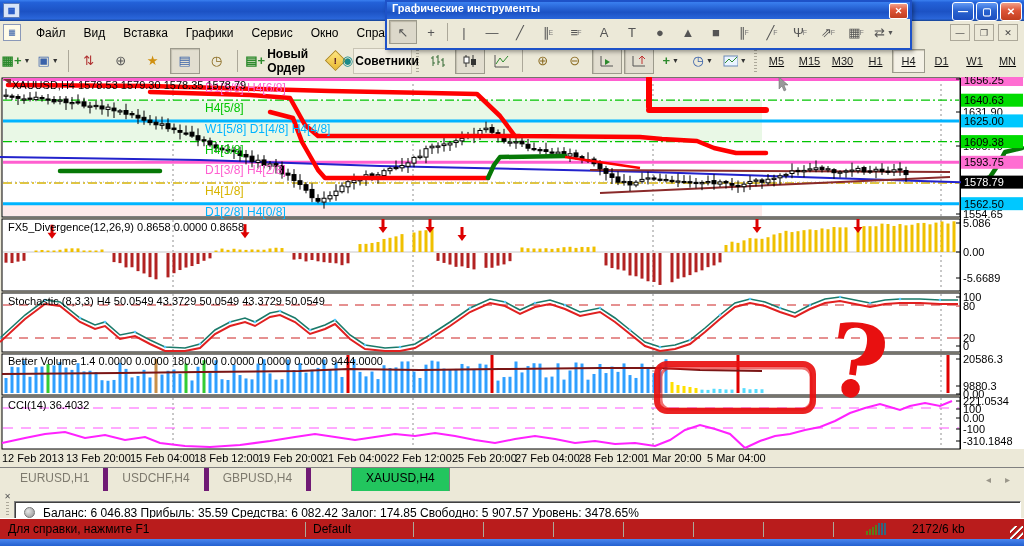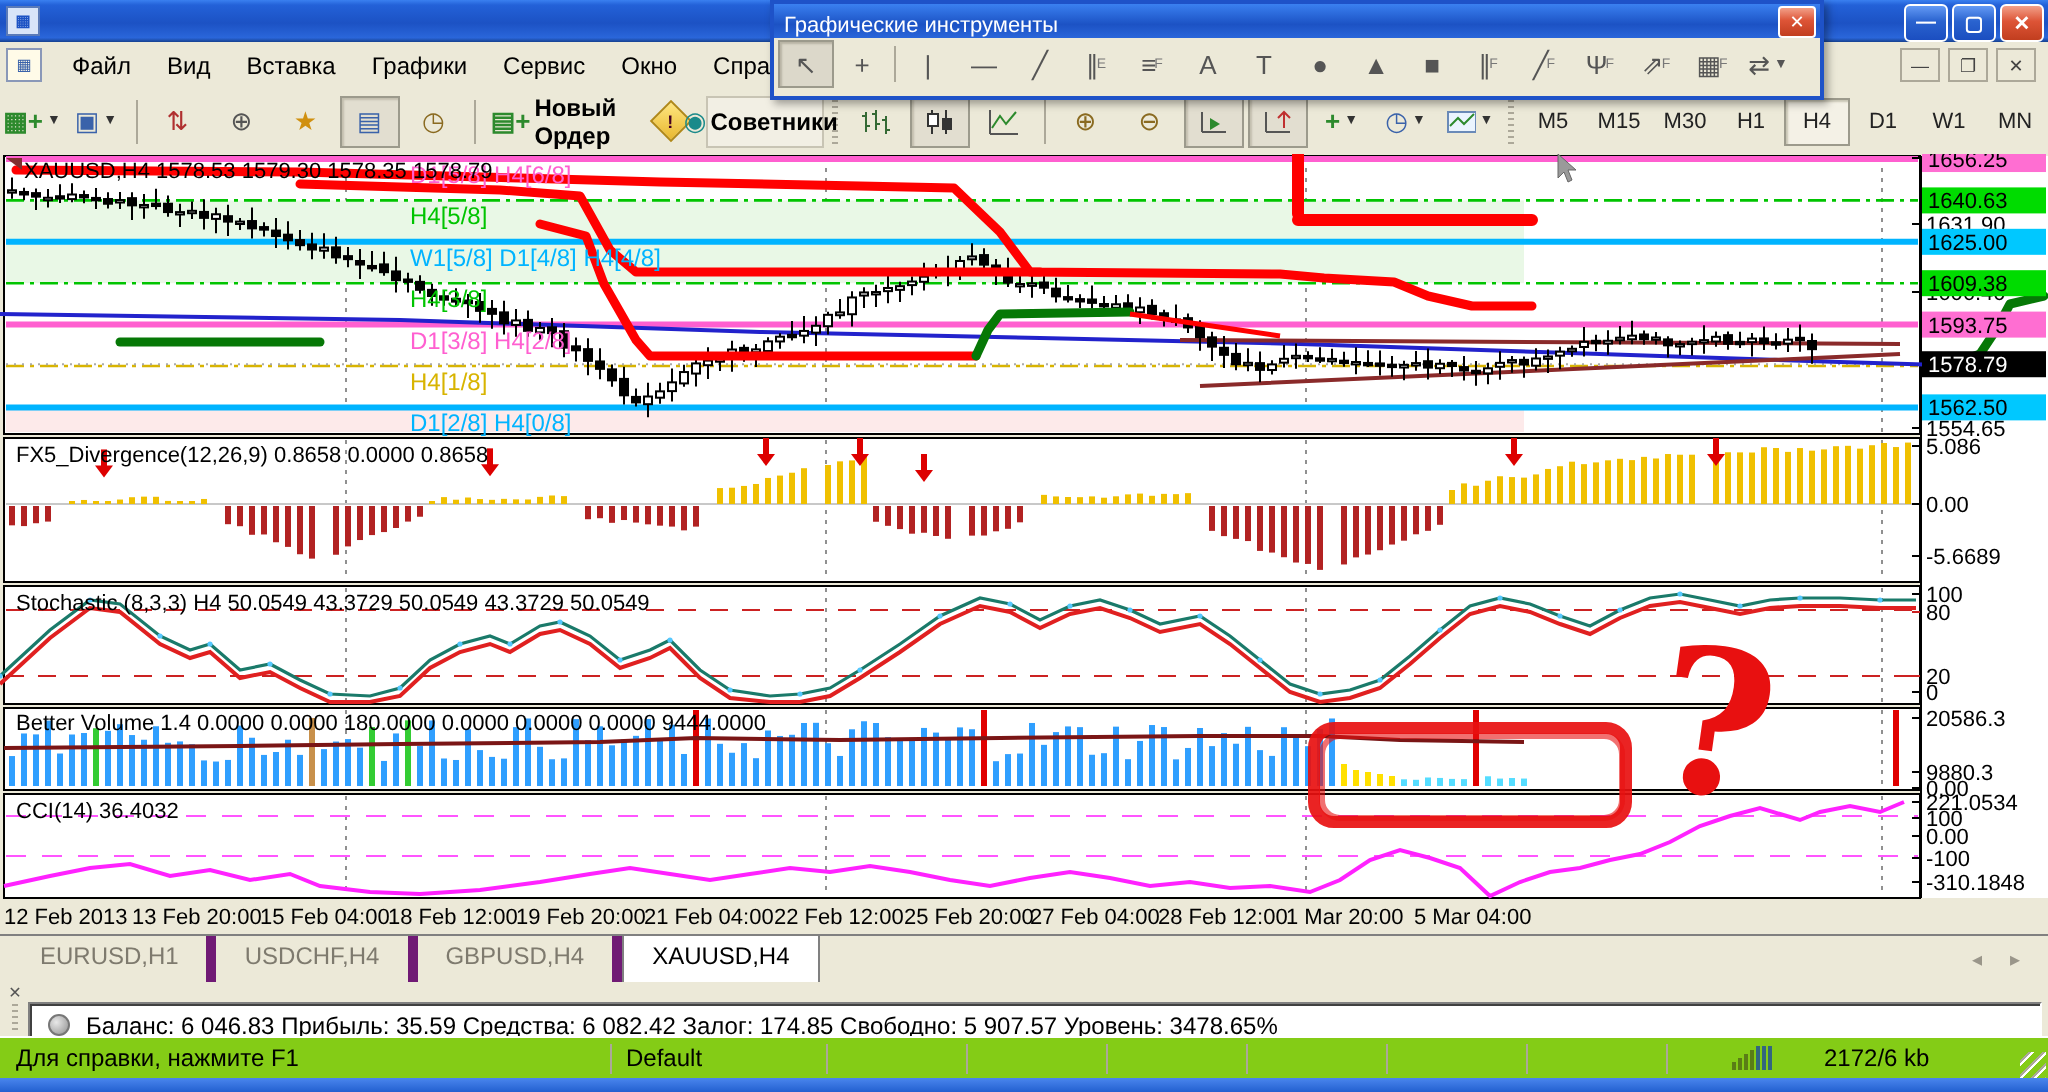--- a/index.html
+++ b/index.html
@@ -14,21 +14,21 @@
     display:inline-flex;align-items:center;justify-content:center;font-size:8px;color:#1c52c4;}
   .win-btns{position:absolute;right:2px;top:2px;display:flex;gap:2px;}
   .wbtn{width:20px;height:17px;border:1px solid #fff;border-radius:3px;color:#fff;font-size:10px;
     display:flex;align-items:center;justify-content:center;
     background:linear-gradient(180deg,#639af5,#2a63cf 45%,#1b4ec0);}
   .wbtn.close{background:linear-gradient(180deg,#f2a089,#dd5436 45%,#c13e1f);}
   
   .float-tb{position:absolute;left:385px;top:0;width:523px;height:46px;z-index:50;
     border:2px solid #1e52c8;background:#ece9d8;box-shadow:2px 2px 4px rgba(0,0,0,.35);}
   .float-title{height:17px;background:linear-gradient(180deg,#3a80f0,#1c52c4 60%,#2a66da);
-    color:#fff;font-size:11px;font-weight:normal;display:flex;align-items:flex-end;padding-left:5px;position:relative;}
+    color:#fff;font-size:11px;font-weight:bold;display:flex;align-items:flex-start;padding-left:5px;position:relative;}
   .float-close{position:absolute;right:2px;top:1px;width:17px;height:14px;border:1px solid #fff;border-radius:2px;
     background:linear-gradient(180deg,#f2a089,#dd5436 45%,#c13e1f);color:#fff;font-size:9px;
     display:flex;align-items:center;justify-content:center;}
   .float-body{display:flex;align-items:center;padding:1px 2px;height:24px;}
   .gbtn{width:26px;height:22px;display:flex;align-items:center;justify-content:center;
     font-size:13px;color:#555;border:1px solid transparent;position:relative;}
   .gbtn sub{font-size:7px;color:#777;margin-left:-1px;}
   .gbtn.pressed{border:1px solid #9c9a8c;background:#dcd8ca;box-shadow:inset 1px 1px 1px #b8b4a4;}
   .gsep{width:1px;height:18px;background:#aca899;margin:0 2px;}
   
@@ -55,35 +55,35 @@
   .warn-diamond span{transform:rotate(-45deg);font-size:9px;font-weight:bold;color:#402;}
   .tfbtn{width:31px;height:22px;display:flex;align-items:center;justify-content:center;
     font-size:11px;color:#222;border:1px solid transparent;}
   .tfbtn.pressed{border:1px solid #9c9a8c;background:#f4f1e6;box-shadow:inset 1px 1px 1px #c8c4b4;}
   
   .chartwrap{position:absolute;left:0;top:77px;width:1024px;height:390px;background:#ece9d8;}
   
   .tabsrow{position:absolute;left:0;top:467px;width:1024px;height:24px;background:#ece9d8;
     border-top:1px solid #808080;display:flex;align-items:flex-start;padding-left:6px;font-size:12px;}
   .tab{height:21px;padding:3px 14px 0;color:#7e7a6e;border-right:5px solid #701a75;}
-  .tab.active{background:#ffffff;color:#000;border:1px solid #808080;border-top:none;margin-top:0;}
+  .tab.active{background:#22c55e;color:#000;border:1px solid #808080;border-top:none;margin-top:0;margin-left:40px;}
   .tab-nav{position:absolute;right:6px;top:6px;color:#9a968a;font-size:10px;letter-spacing:14px;}
   
   .accbar{position:absolute;left:0;top:491px;width:1024px;height:27px;background:#ece9d8;display:flex;align-items:center;}
   .acc-strip{width:13px;height:25px;margin-left:1px;display:flex;flex-direction:column;align-items:center;color:#555;}
   .acc-strip .x{font-size:8px;line-height:9px;}
   .acc-strip .grip{flex:1;width:3px;margin-top:1px;
      background:repeating-linear-gradient(180deg,#aca899 0 1px,transparent 1px 3px);}
   .acc-field{flex:1;height:21px;margin:18px 3px 2px 0;background:#fff;border:1px solid #808080;
     border-bottom-color:#fff;border-right-color:#fff;box-shadow:inset 1px 1px 0 #404040;
     display:flex;align-items:center;font-size:12px;color:#000;}
   .acc-dot{width:9px;height:9px;border-radius:50%;background:radial-gradient(circle at 35% 35%,#e8e8e8,#909090);
     border:1px solid #777;margin:0 8px 0 9px;}
   
-  .statusbar{position:absolute;left:0;top:518px;width:1024px;height:21px;background:#84cc16;
+  .statusbar{position:absolute;left:0;top:518px;width:1024px;height:21px;background:#b91c1c;
     border-top:1px solid #fff;font-size:12px;color:#000;}
   .sb-sep{position:absolute;top:3px;width:1px;height:15px;background:#aca899;}
   .sb-help{position:absolute;left:8px;top:3px;}
   .sb-profile{position:absolute;left:313px;top:3px;}
   .sb-traffic{position:absolute;left:912px;top:3px;}
   .sb-signal{position:absolute;left:866px;top:4px;display:flex;align-items:flex-end;gap:1px;height:12px;}
   .sb-signal i{display:block;width:2px;background:#5a7d16;}
   .sb-grip{position:absolute;right:1px;bottom:1px;width:13px;height:13px;
     background:repeating-linear-gradient(135deg,transparent 0 3px,#aca899 3px 4px,#fff 4px 5px);}
   .taskstrip{position:absolute;left:0;top:539px;width:1024px;height:7px;
@@ -237,21 +237,21 @@
         <span class="caret">▼</span>
       </span>
     <span class="tbtn">
       <svg class="mini-svg" width="16" height="12">
           <rect x="1" y="1" width="14" height="10" fill="#eaf4ff" stroke="#6a8ab8"></rect>
           <path d="M2 8l4-4 3 3 5-5" stroke="#2d8a2d" fill="none"></path>
         </svg>
         <span class="caret">▼</span>
       </span>
     <span class="tgrip"></span>
-    <span id="tf-row" style="display:flex;">
+    <span id="tf-row" style="display:flex;text-decoration:underline;">
         <span class="tfbtn">M5</span>
         <span class="tfbtn">M15</span>
         <span class="tfbtn">M30</span>
         <span class="tfbtn">H1</span>
         <span class="tfbtn pressed">H4</span>
         <span class="tfbtn">D1</span>
         <span class="tfbtn">W1</span>
         <span class="tfbtn">MN</span>
       </span>
   </div>

